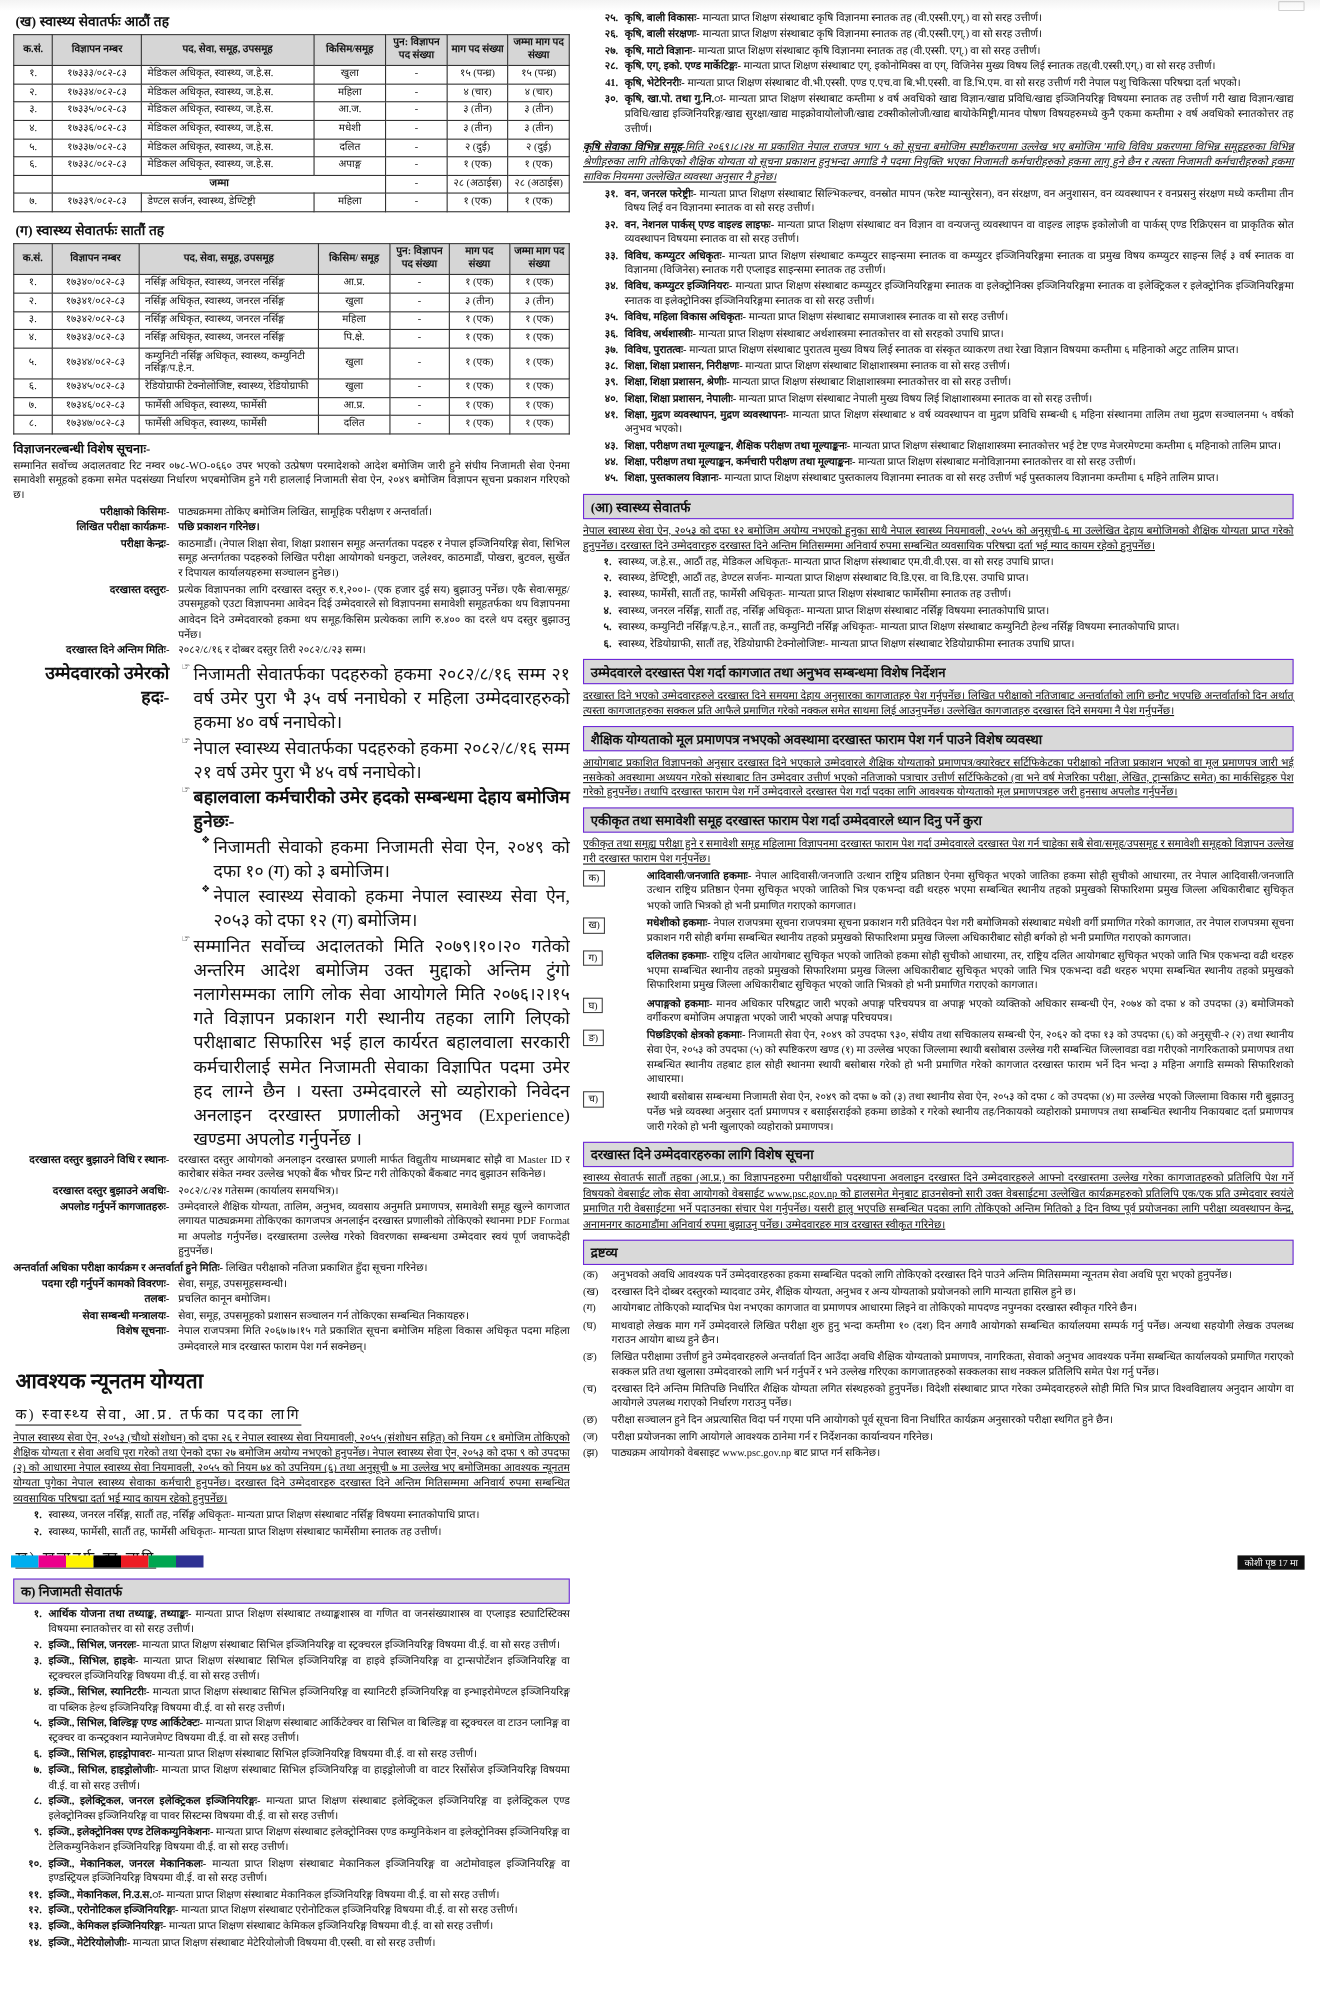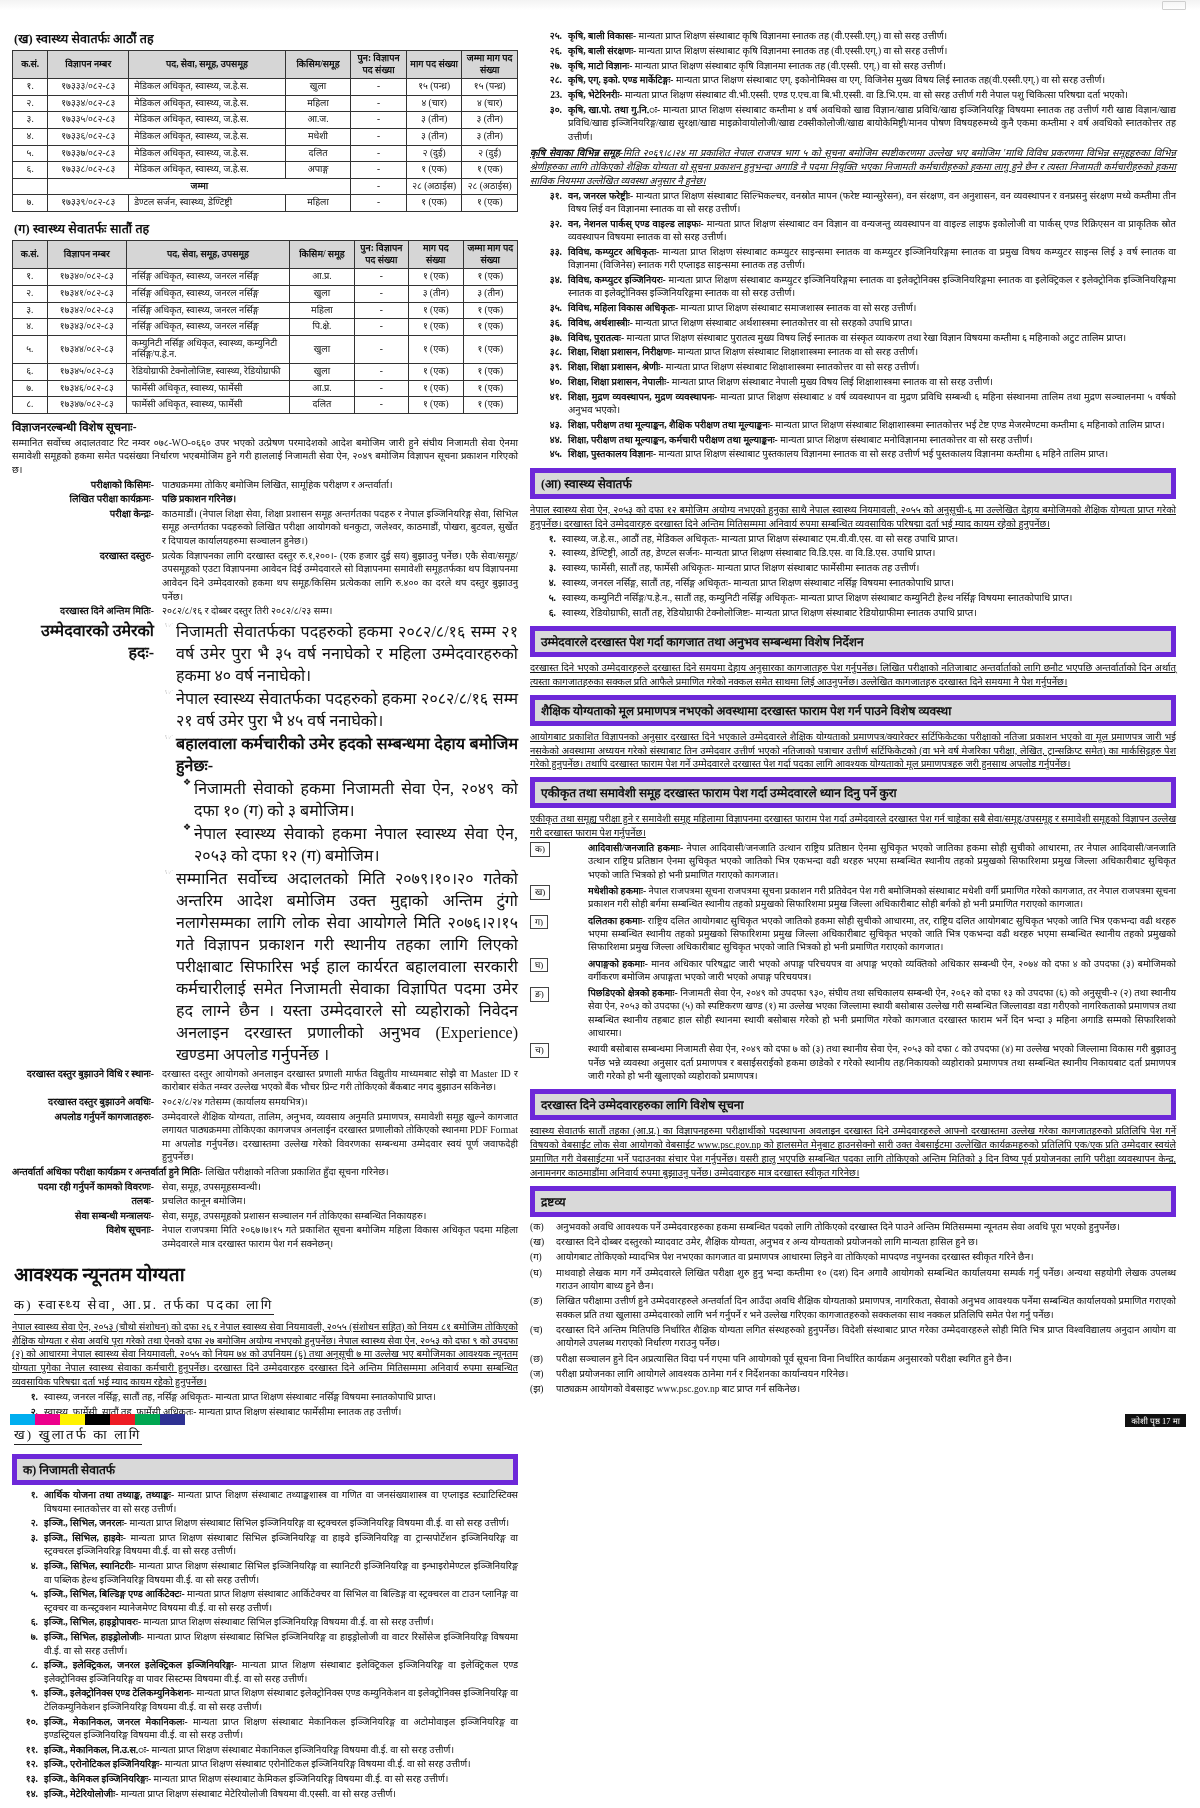--- a/index.html
+++ b/index.html
@@ -7,35 +7,35 @@
     width:1200px;height:1808px;
     font-family:"Liberation Serif","DejaVu Serif",serif;
     color:#111;
     position:relative;
     overflow:hidden;
   }
   .page{
     position:relative;
     width:1200px;height:1431px;
     box-sizing:border-box;
-    padding:28px 12px 24px 12px;
+    padding:9px 12px 24px 12px;
   }
   
   .scanbar{position:absolute;top:0;left:0;width:1200px;height:10px;background:linear-gradient(180deg,#f3f3f3,#ffffff);}
   .scanbar:after{content:"";position:absolute;right:14px;top:1px;width:22px;height:7px;border:1px solid #cfcfcf;border-radius:1px;}
 
   .cols{display:flex;gap:12px;align-items:flex-start;}
   .col{width:506px;}
   .col.right{width:646px;}
 
   
   .sec-title{font-size:12.5px;font-weight:bold;margin:2px 0 3px 2px;letter-spacing:.1px;}
   .big-title{font-size:19px;font-weight:bold;margin:10px 0 4px 2px;}
   .rule-title{font-size:13px;font-weight:normal;letter-spacing:2.2px;border-bottom:1.4px solid #222;display:inline-block;padding-bottom:1px;margin:4px 0 3px 2px;}
-  .shade-title{background:#d9d9d9;font-size:12px;font-weight:bold;padding:2px 6px;margin:6px 0 4px 0;border:5px solid #6d28d9;}
+  .shade-title{background:#d9d9d9;font-size:12px;font-weight:bold;padding:2px 6px;margin:6px 0 4px 0;border:1px solid #6d28d9;}
   .sub-head{font-size:11.5px;font-weight:bold;margin:5px 0 2px 0;}
 
   
   table.vac{border-collapse:collapse;width:100%;font-size:9.3px;table-layout:fixed;}
   table.vac th,table.vac td{border:1px solid #333;padding:2px 3px;text-align:center;vertical-align:middle;line-height:1.25;}
   table.vac th{background:#d6d6d6;font-weight:bold;font-size:9.3px;}
   table.vac td.l{text-align:left;padding-left:5px;}
   table.vac td.jamma{font-weight:bold;}
   .c-sn{width:7%;}
   .c-adv{width:16%;}
@@ -478,21 +478,21 @@
           </li>
           <li>
             <div class="n">२७.</div>
             <div class="t"><b>कृषि, माटो विज्ञानः-</b> मान्यता प्राप्त शिक्षण संस्थाबाट कृषि विज्ञानमा स्नातक तह (वी.एस्सी. एग्.) वा सो सरह उत्तीर्ण।</div>
           </li>
           <li>
             <div class="n">२८.</div>
             <div class="t"><b>कृषि, एग्. इको. एण्ड मार्केटिङ्गः-</b> मान्यता प्राप्त शिक्षण संस्थाबाट एग्. इकोनोमिक्स वा एग्. विजिनेस मुख्य विषय लिई स्नातक तह(वी.एस्सी.एग्.) वा सो सरह उत्तीर्ण।</div>
           </li>
           <li>
-            <div class="n">23.</div>
+            <div class="n">41.</div>
             <div class="t"><b>कृषि, भेटेरिनरीः-</b> मान्यता प्राप्त शिक्षण संस्थाबाट वी.भी.एस्सी. एण्ड ए.एच.वा बि.भी.एस्सी. वा डि.भि.एम. वा सो सरह उत्तीर्ण गरी नेपाल पशु चिकित्सा परिषद्मा दर्ता भएको।</div>
           </li>
           <li>
             <div class="n">३०.</div>
             <div class="t"><b>कृषि, खा.पो. तथा गु.नि.ः-</b> मान्यता प्राप्त शिक्षण संस्थाबाट कम्तीमा ४ वर्ष अवधिको खाद्य विज्ञान/खाद्य प्रविधि/खाद्य इञ्जिनियरिङ्ग विषयमा स्नातक तह उत्तीर्ण गरी खाद्य विज्ञान/खाद्य प्रविधि/खाद्य इञ्जिनियरिङ्ग/खाद्य सुरक्षा/खाद्य माइक्रोवायोलोजी/खाद्य टक्सीकोलोजी/खाद्य बायोकेमिष्ट्री/मानव पोषण विषयहरुमध्ये कुनै एकमा कम्तीमा २ वर्ष अवधिको स्नातकोत्तर तह उत्तीर्ण।</div>
           </li>
         </ol>
 
       <div class="para" id="italicNote"><b><i>कृषि सेवाका विभिन्न समूह</i></b><i>-मिति २०६९।८।२४ मा प्रकाशित नेपाल राजपत्र भाग ५ को सूचना बमोजिम स्पष्टीकरणमा उल्लेख भए बमोजिम 'माथि विविध प्रकरणमा विभिन्न समूहहरुका विभिन्न श्रेणीहरुका लागि तोकिएको शैक्षिक योग्यता यो सूचना प्रकाशन हुनुभन्दा अगाडि नै पदमा नियुक्ति भएका निजामती कर्मचारीहरुको हकमा लागु हुने छैन र त्यस्ता निजामती कर्मचारीहरुको हकमा साविक नियममा उल्लेखित व्यवस्था अनुसार नै हुनेछ।</i></div>
 

